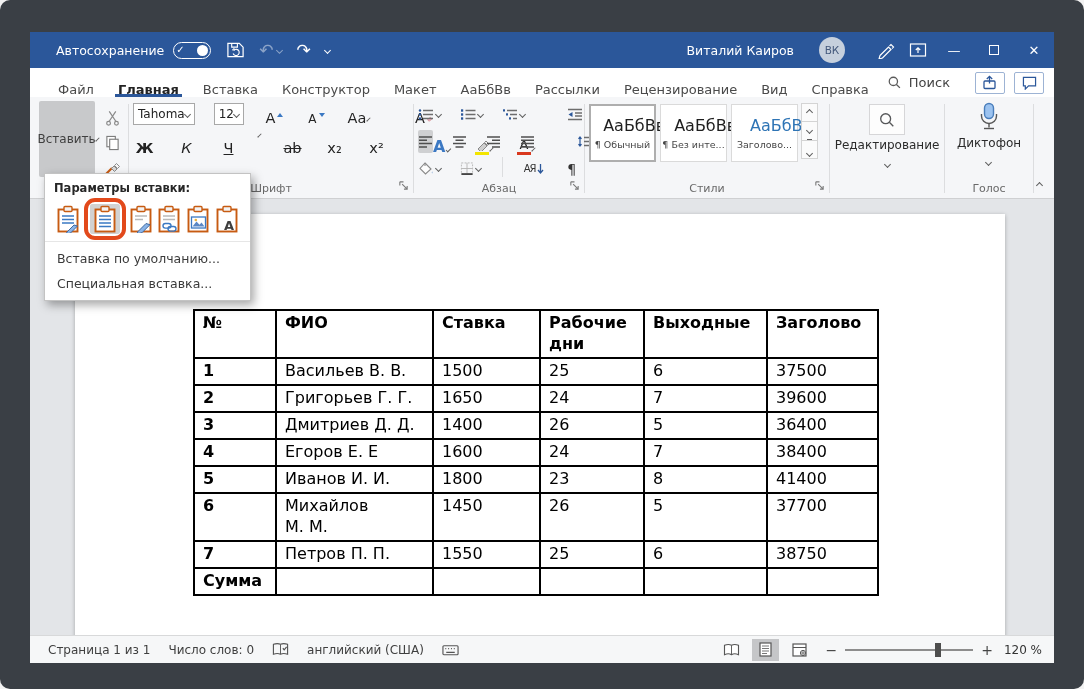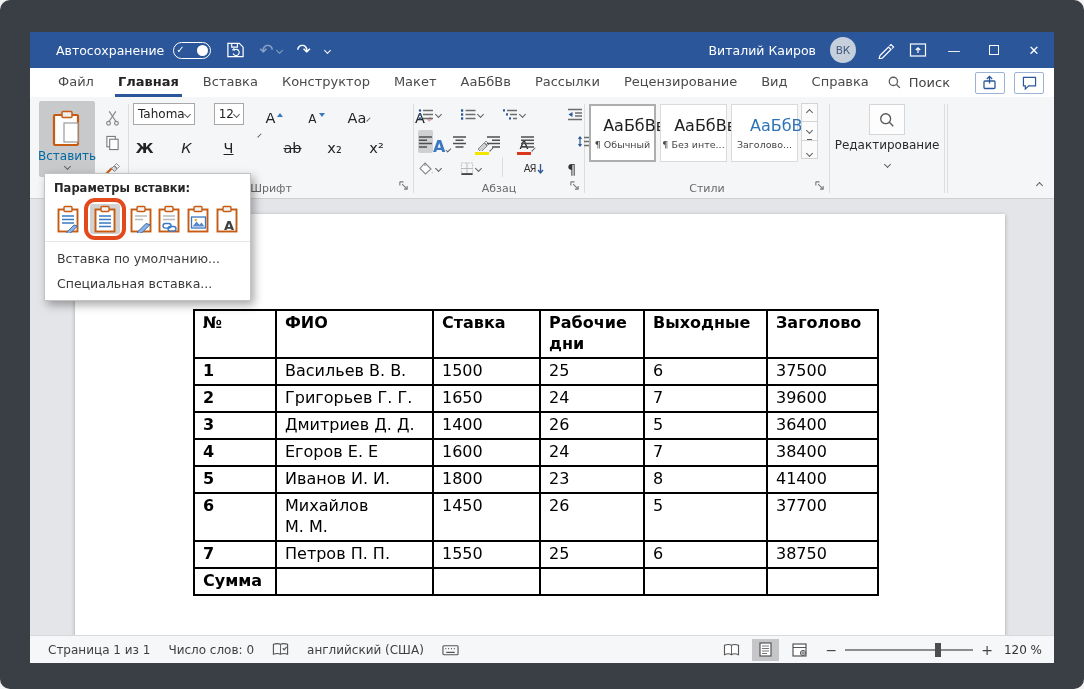--- a/index.html
+++ b/index.html
@@ -27,55 +27,55 @@
   }
   .toggle .chk { font-size: 10px; line-height: 1; color: #fff; }
   .toggle .knob { width: 11px; height: 11px; border-radius: 50%; background: #fff; }
   .tb-ic { display: flex; align-items: center; justify-content: center; height: 36px; padding: 0 7px; }
   .tb-glyph { font-size: 17px; line-height: 1; color: #fff; }
   .tb-glyph.dim { opacity: .45; }
   .tb-title { position: absolute; left: 50%; transform: translateX(-50%); display: flex; align-items: center; gap: 7px; white-space: nowrap; }
   .tb-right { position: absolute; right: 0; top: 0; height: 36px; display: flex; align-items: center; }
   .avatar {
     width: 26px; height: 26px; border-radius: 50%; background: #c6d0dd; color: #44597c;
-    font-size: 10.5px; display: flex; align-items: center; justify-content: center; margin: 0 14px;
+    font-size: 10.5px; display: flex; align-items: center; justify-content: center; margin: 0 25px;
   }
   .cap { width: 40px; height: 36px; display: flex; align-items: center; justify-content: center; font-size: 13px; }
   .max-box { width: 10px; height: 10px; border: 1.2px solid #fff; }
   .cv { display: inline-block; width: 5px; height: 5px; border-right: 1.5px solid #5f5f5f; border-bottom: 1.5px solid #5f5f5f; transform: rotate(45deg); }
   .cv.up { transform: rotate(-135deg); }
 
   
   .tabsrow {
     flex: 0 0 29px; background: #fff; display: flex; align-items: stretch;
     font-size: 13px; color: #4a4a4a; padding: 0 10px 0 16px;
   }
-  .tab { padding: 6px 12px 0; position: relative; display: flex; align-items: flex-start; }
+  .tab { padding: 6px 12px 0; position: relative; display: flex; align-items: flex-end; }
   .tab.active { color: #222; font-weight: bold; }
   .tab.active::after { content: ""; position: absolute; left: 9px; right: 9px; bottom: 0; height: 3px; background: #2b579a; }
   .tr-right { margin-left: auto; display: flex; align-items: center; gap: 9px; }
   .searchbox { display: flex; align-items: center; gap: 7px; color: #444; margin-right: 16px; }
   .tr-btn { width: 30px; height: 22px; border: 1px solid #9db3d4; border-radius: 2px; display: flex; align-items: center; justify-content: center; background: #fff; }
 
   
   .ribbon {
     flex: 0 0 100px; background: #f5f6f8; border-bottom: 1px solid #cfd0d2;
     display: flex; padding: 2px 2px 0 6px; position: relative;
   }
   .rgroup { position: relative; padding: 2px 3px 18px; }
   .rglabel { position: absolute; bottom: 3px; left: 0; right: 0; text-align: center; font-size: 11px; color: #696969; }
   .launcher { position: absolute; right: 3px; bottom: 3px; }
   .rsep { width: 1px; background: #dcdddf; margin: 5px 1px; }
   .frow { display: flex; gap: 19px; margin-top: 2px; }
 
   .clip-wrap { display: flex; }
   .paste-big {
     width: 56px; height: 76px; background: #c8c9cb; border-radius: 2px;
-    display: flex; flex-direction: column; align-items: center; justify-content: center; gap: 1px;
-    font-size: 12px; color: #0369a1;
+    display: flex; flex-direction: row; align-items: center; justify-content: center; gap: 1px;
+    font-size: 12px; color: #404040;
   }
   .mini-col { display: flex; flex-direction: column; gap: 4px; margin: 6px 0 0 5px; }
   .mini-btn { width: 24px; height: 21px; display: flex; align-items: center; justify-content: center; }
 
   .combo { height: 22px; border: 1px solid #a8a8a8; background: #fff; display: flex; align-items: center; justify-content: space-between; padding: 0 4px; font-size: 12px; color: #222; }
   .fbtn { min-width: 23px; height: 25px; display: flex; align-items: flex-end; justify-content: center; gap: 2px; padding: 1px 3px 3px; font-size: 14.5px; color: #232323; line-height: 1; }
   .b { font-weight: bold; } .i { font-style: italic; } .u { text-decoration: underline; } .strike { text-decoration: line-through; }
   .vb { width: 1px; height: 20px; background: #dcdddf; margin: 0 2px; }
   .colorbar { position: relative; display: inline-flex; flex-direction: column; align-items: center; line-height: 1; }
   .colorbar .bar { width: 14px; height: 3.5px; margin-top: 1px; }
@@ -522,20 +522,33 @@
                 <circle cx="8.5" cy="8.5" r="5.5" fill="none" stroke="#57585a" stroke-width="1.5"></circle>
                 <line x1="12.6" y1="12.6" x2="17" y2="17" stroke="#57585a" stroke-width="1.5"></line>
               </svg>
           </div>
           <div class="glabel12">Редактирование</div>
           <span class="cv" style="margin-top:3px;"></span>
         </div>
       </div>
       <div class="rsep"></div>
 
+      <div class="rgroup cgroup" style="width:86px;">
+        <div style="text-align:center;">
+          <svg width="22" height="30" viewBox="0 0 22 30" style="margin-top:1px;">
+              <rect x="6.5" y="1.5" width="9" height="15" rx="4.5" fill="#9cc3f0" stroke="#4a7ebb" stroke-width="1.4"></rect>
+              <path d="M3.5 12 v2 a7.5 7.5 0 0 0 15 0 v-2" fill="none" stroke="#555" stroke-width="1.4"></path>
+              <line x1="11" y1="22" x2="11" y2="25.5" stroke="#555" stroke-width="1.4"></line>
+              <line x1="6" y1="26.5" x2="16" y2="26.5" stroke="#555" stroke-width="1.4"></line>
+            </svg>
+          <div class="glabel12">Диктофон</div>
+          <span class="cv" style="margin-top:2px;"></span>
+        </div>
+        <span class="rglabel">Голос</span>
+      </div>
       <div class="rsep"></div>
 
       <span class="collapse"><span class="cv up"></span></span>
     </div>
 
     <div class="docarea">
       <div class="page">
         <table class="doc">
           <colgroup>
             <col style="width:82px;">

